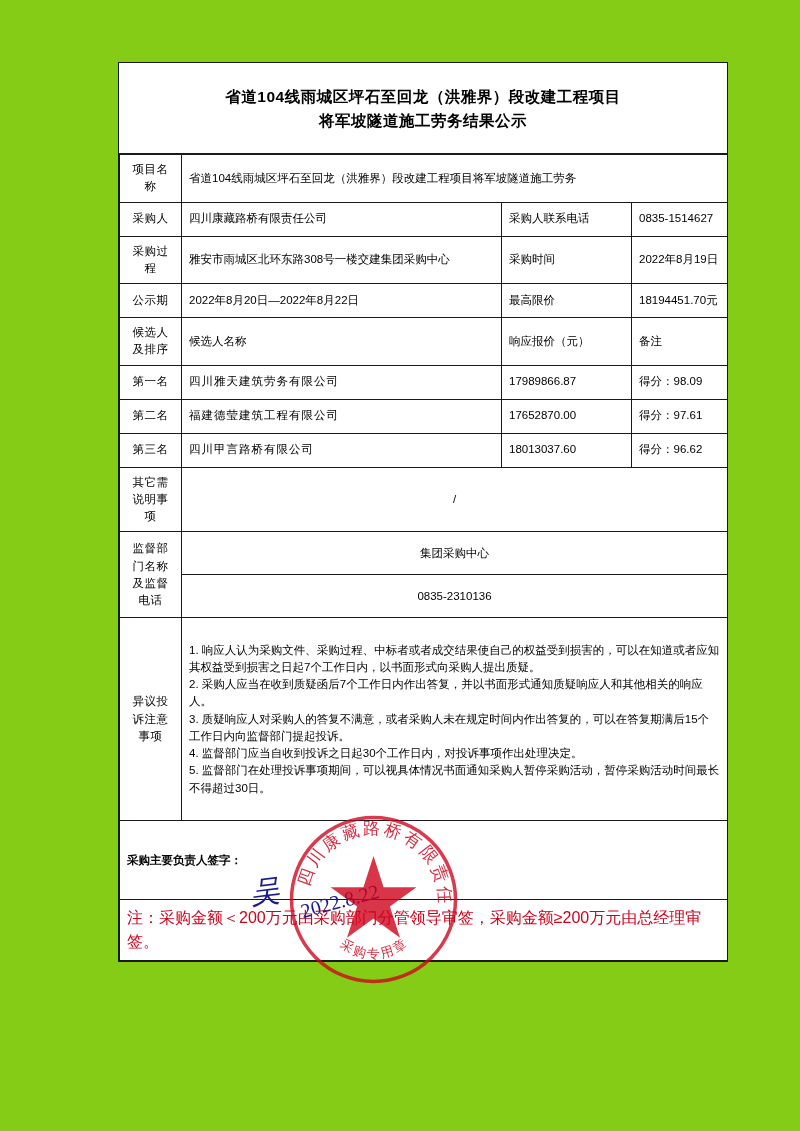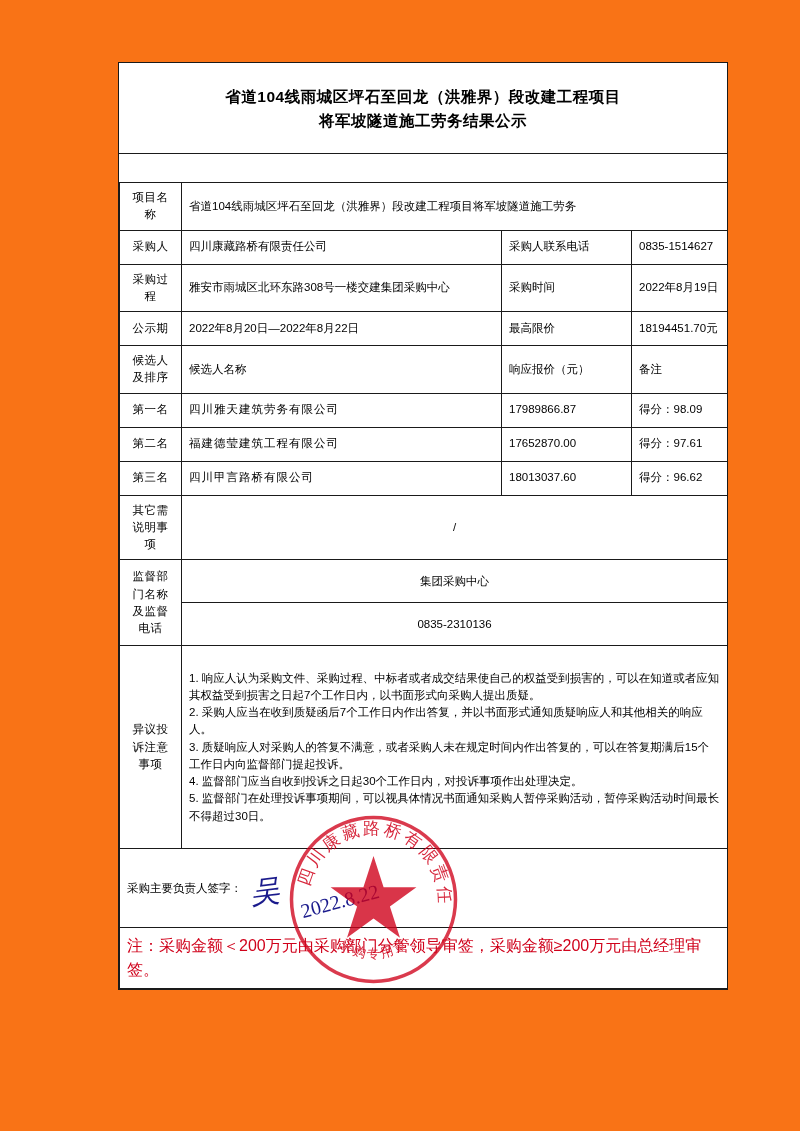--- a/index.html
+++ b/index.html
@@ -12,21 +12,21 @@
     height: 1131px;
     font-family: "Liberation Sans", "DejaVu Sans", sans-serif;
     color: #111;
     position: relative;
   }
   .page {
     position: absolute;
     left: 0; top: 0;
     width: 800px;
     height: 1131px;
-    background: #f97316;
+    background: #84cc16;
   }
   .doc {
     position: absolute;
     left: 118px;
     top: 62px;
     width: 610px;
     border: 1px solid #1a1a1a;
     box-sizing: border-box;
     background: #fff;
   }
@@ -39,21 +39,20 @@
     font-size: 15.5px;
     font-weight: bold;
     letter-spacing: 0.5px;
     line-height: 1.55;
     color: #000;
   }
   table.grid {
     width: 100%;
     border-collapse: collapse;
     table-layout: fixed;
-    margin-top: 28px;
   }
   table.grid td {
     border: 1px solid #1a1a1a;
     font-size: 11.5px;
     color: #000;
     padding: 6px 7px;
     vertical-align: middle;
     line-height: 1.5;
   }
   td.lbl {
@@ -72,20 +71,21 @@
   .notes {
     text-align: left;
     font-size: 11px;
     line-height: 1.72;
     padding: 8px 10px 10px 10px;
   }
   .notes p { margin: 0; }
   .sign-row td {
     height: 66px;
     vertical-align: middle;
+    font-weight: bold;
   }
   .sign-label {
     font-size: 11.5px;
     padding-left: 12px;
   }
   .slash { text-align: center; font-size: 12px; }
   .supervise-line { text-align: center; }
 
   
   .stamp {

